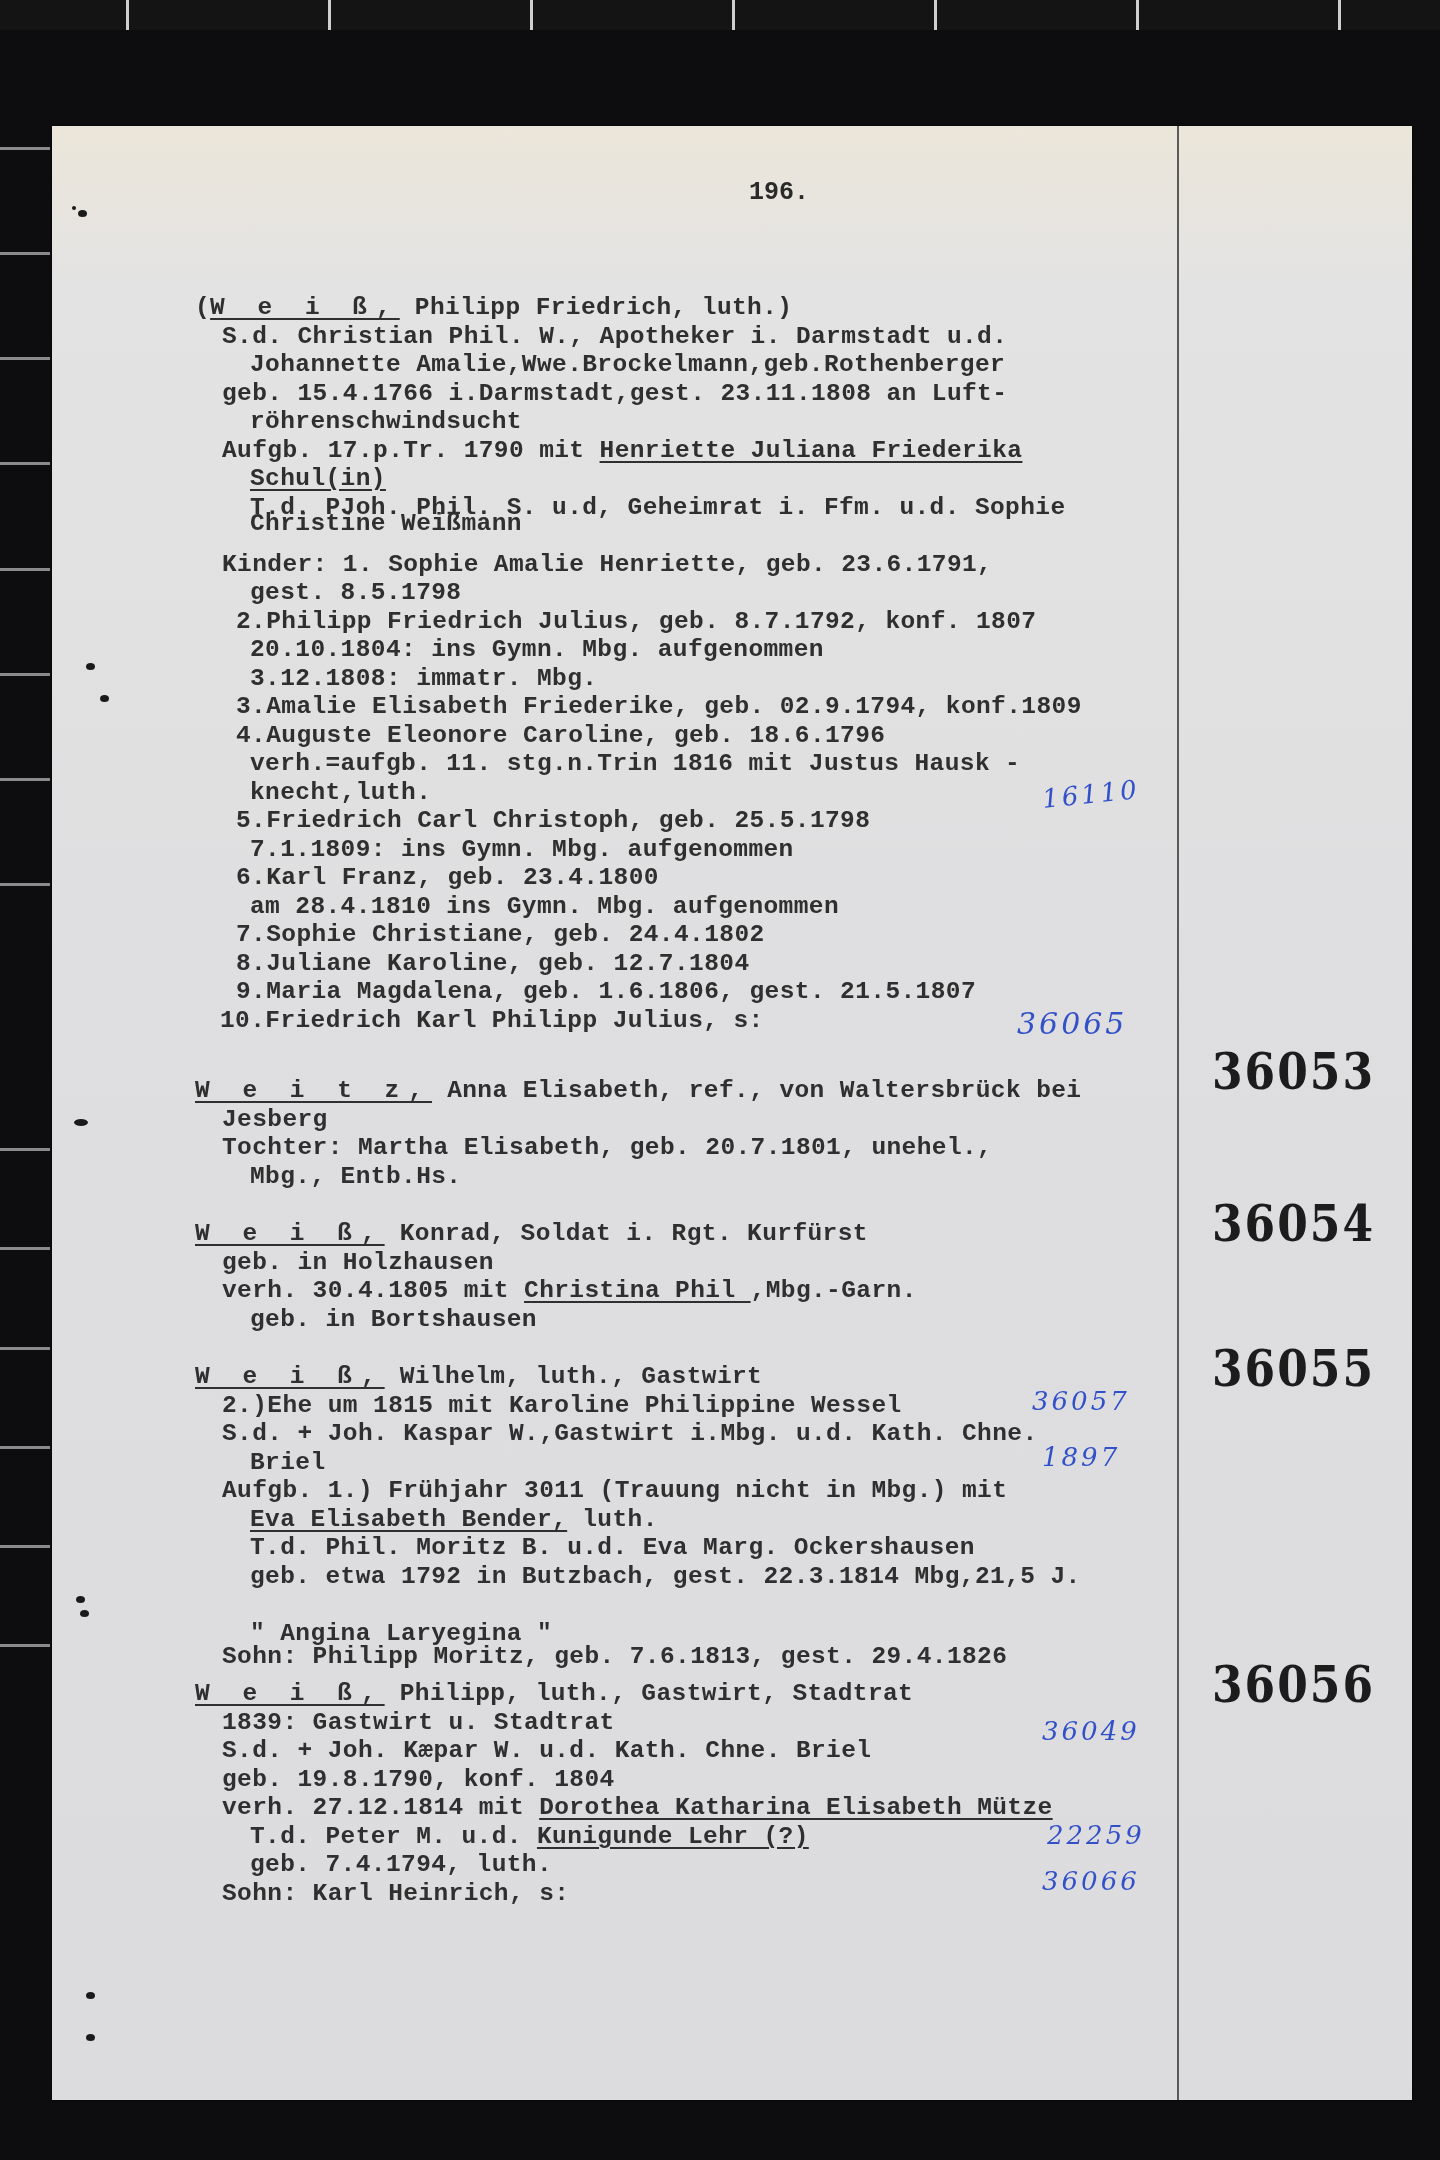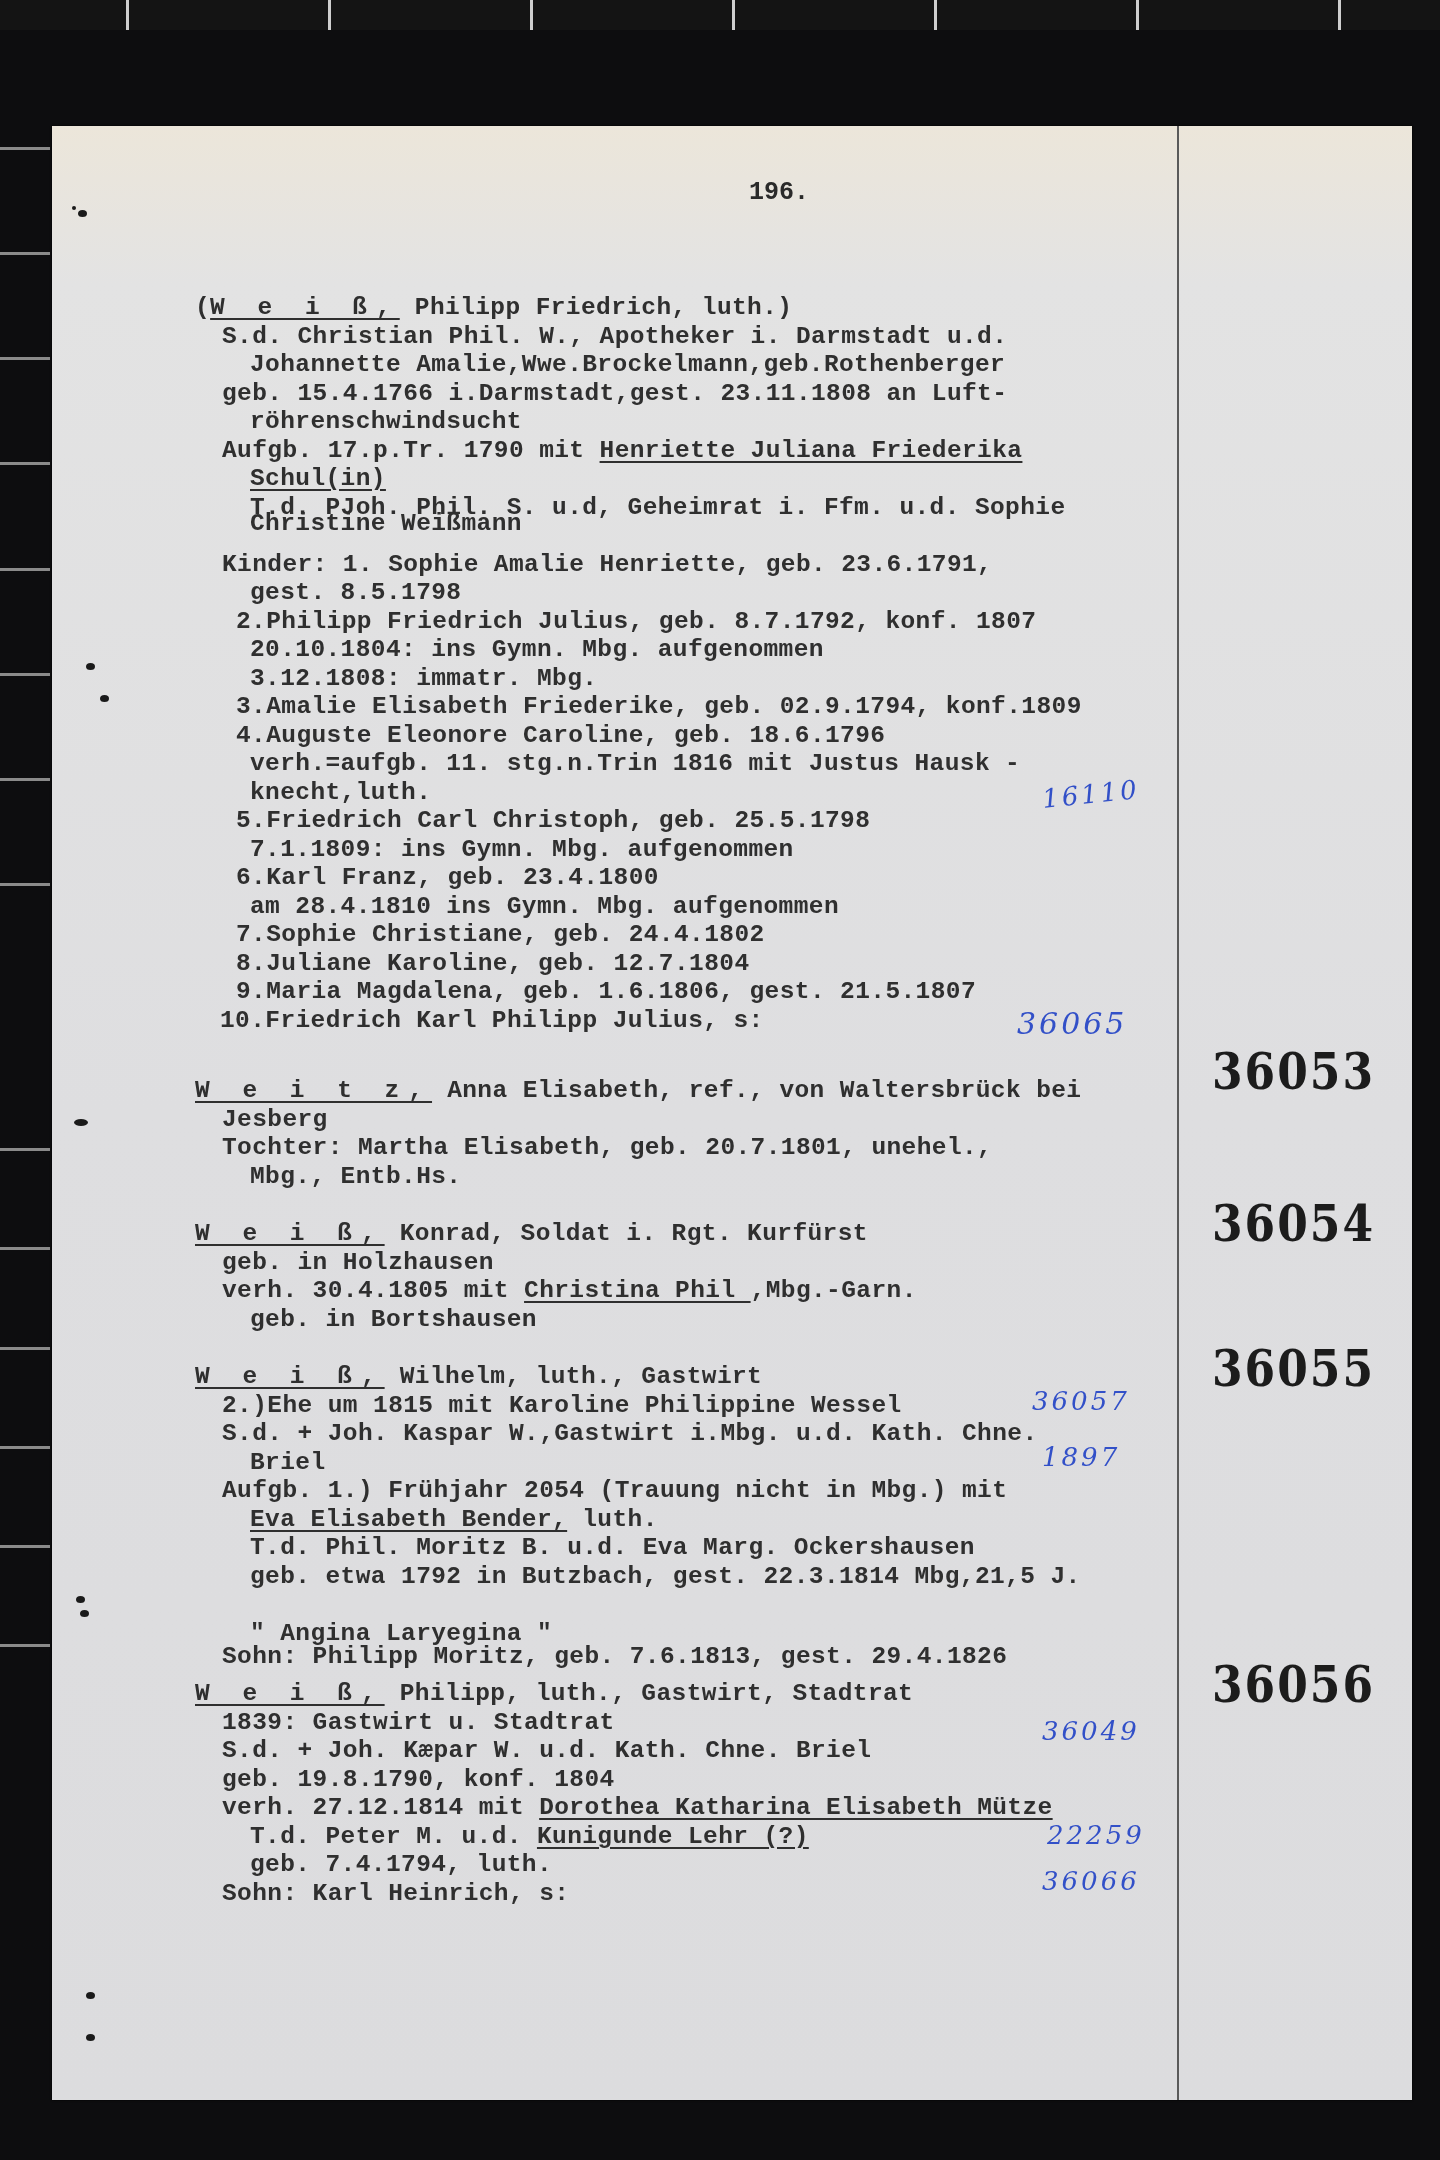--- a/index.html
+++ b/index.html
@@ -143,21 +143,21 @@
     <div class="line" style="left:170px;top:1151px"><span>verh. 30.4.1805 mit </span><span class="u">Christina Phil </span><span>,Mbg.-Garn.</span></div>
     <div class="line" style="left:198px;top:1180px">geb. in Bortshausen</div>
   </div>
 
   <div>
     <div class="stamp" style="top:1217px">36055</div>
     <div class="line" style="left:143px;top:1237px"><span class="u surname">W e i ß,</span><span> Wilhelm, luth., Gastwirt</span></div>
     <div class="line" style="left:170px;top:1266px">2.)Ehe um 1815 mit Karoline Philippine Wessel</div>
     <div class="line" style="left:170px;top:1294px">S.d. + Joh. Kaspar W.,Gastwirt i.Mbg. u.d. Kath. Chne.</div>
     <div class="line" style="left:198px;top:1323px">Briel</div>
-    <div class="line" style="left:170px;top:1351px">Aufgb. 1.) Frühjahr 2054 (Trauung nicht in Mbg.) mit</div>
+    <div class="line" style="left:170px;top:1351px">Aufgb. 1.) Frühjahr 3011 (Trauung nicht in Mbg.) mit</div>
     <div class="line" style="left:198px;top:1380px"><span class="u">Eva Elisabeth Bender,</span><span> luth.</span></div>
     <div class="line" style="left:198px;top:1408px">T.d. Phil. Moritz B. u.d. Eva Marg. Ockershausen</div>
     <div class="line" style="left:198px;top:1437px">geb. etwa 1792 in Butzbach, gest. 22.3.1814 Mbg,21,5 J.</div>
     <div class="line" style="left:170px;top:1517px">Sohn: Philipp Moritz, geb. 7.6.1813, gest. 29.4.1826</div>
     <div class="line" style="left:198px;top:1494px">" Angina Laryegina "</div>
     <div class="hand" style="left:980px;top:1260px">36057</div>
     <div class="hand" style="left:990px;top:1316px">1897</div>
   </div>
 
   <div>

